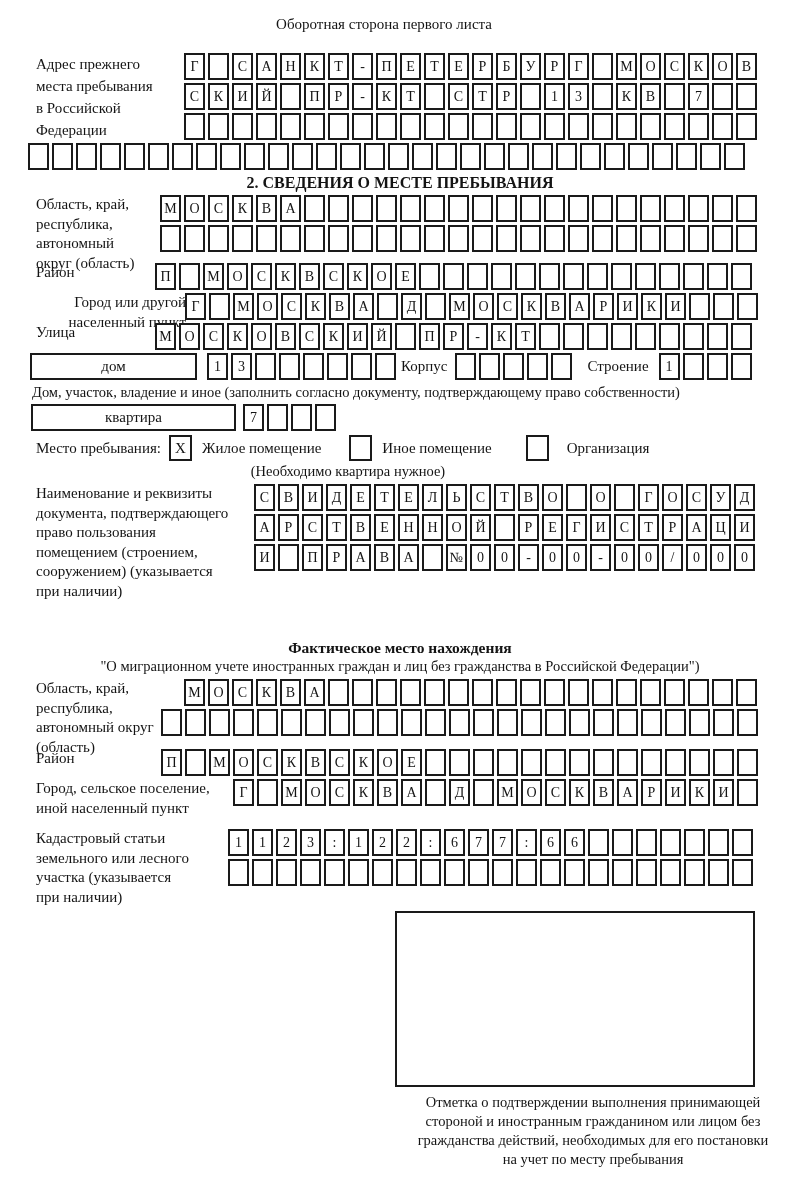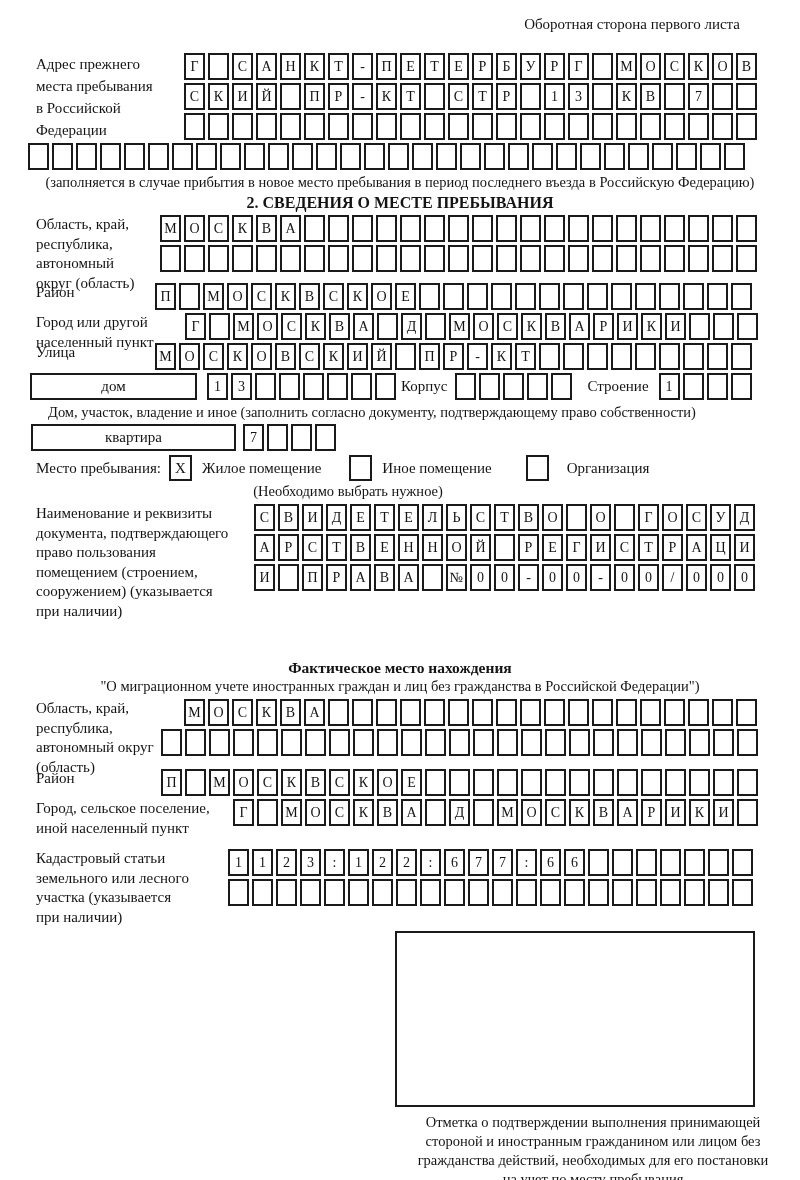--- a/index.html
+++ b/index.html
@@ -2,21 +2,21 @@
 <html><head>
 <meta charset="utf-8">
 <style>
   html,body{margin:0;padding:0;background:#fff;}
   .page{
     position:relative; width:800px; height:1180px; overflow:hidden;
     box-sizing:border-box; padding:16px 0 0 28px;
     font-family:"Liberation Serif","DejaVu Serif",serif; color:#141414;
     background:#fff;
   }
-  .title{ text-align:right; padding-right:60px; font-size:15px; margin-bottom:20px; }
+  .title{ text-align:center; padding-right:60px; font-size:15px; margin-bottom:20px; }
   .frow{ position:relative; }
   .lbl{ position:absolute; left:8px; top:0; font-size:15px; line-height:19.5px; white-space:pre-line; }
   .boxrow{ display:flex; height:27px; margin-bottom:3px; align-items:stretch; }
   .cell{
     box-sizing:border-box; flex:0 0 21px; width:21px; height:27px;
     border:2px solid #1a1a1a; margin-right:3px;
     display:inline-flex; align-items:center; justify-content:center;
     font-size:14px; line-height:1; background:#fff;
   }
   .widebox{
@@ -160,21 +160,20 @@
       <span class="cell"></span>
       <span class="cell"></span>
       <span class="cell"></span>
       <span class="cell"></span>
       <span class="cell"></span>
       <span class="cell"></span>
       <span class="cell"></span>
       <span class="cell"></span>
       <span class="cell"></span>
     </div>
-  <div class="note">(заполняется в случае прибытия в новое место пребывания в период последнего въезда в Российскую Федерацию)</div>
 
   <div class="hdr" style="margin:2px 0 0 0;">2. СВЕДЕНИЯ О МЕСТЕ ПРЕБЫВАНИЯ</div>
 
   <div class="frow" style="height:68px; margin-top:2px;">
     <div class="lbl" style="width:130px;">Область, край,
 республика,
 автономный
 округ (область)</div>
     <div class="boxrow" style="margin-left:132px;">
         <span class="cell">М</span>
@@ -257,21 +256,21 @@
         <span class="cell"></span>
         <span class="cell"></span>
         <span class="cell"></span>
         <span class="cell"></span>
         <span class="cell"></span>
         <span class="cell"></span>
       </div>
   </div>
 
   <div class="frow" style="height:30px;">
-    <div class="lbl" style="width:150px;">Город или другой
+    <div class="lbl" style="width:150px;text-align:right;">Город или другой
 населенный пункт</div>
     <div class="boxrow" style="margin-left:157px;">
         <span class="cell">Г</span>
         <span class="cell"></span>
         <span class="cell">М</span>
         <span class="cell">О</span>
         <span class="cell">С</span>
         <span class="cell">К</span>
         <span class="cell">В</span>
         <span class="cell">А</span>
@@ -346,42 +345,42 @@
         <span class="cell"></span>
       </span>
     <span class="inlbl" style="margin:0 10px 0 12px;">Строение</span>
     <span class="boxrow" style="margin-bottom:0;">
         <span class="cell">1</span>
         <span class="cell"></span>
         <span class="cell"></span>
         <span class="cell"></span>
       </span>
   </div>
-  <div class="smallnote" style="margin:3px 0 2px 20px;">Дом, участок, владение и иное (заполнить согласно документу, подтверждающему право собственности)</div>
+  <div class="smallnote" style="margin:3px 0 2px 4px;">Дом, участок, владение и иное (заполнить согласно документу, подтверждающему право собственности)</div>
 
   <div class="boxrow" style="margin-left:3px; height:27px;">
     <span class="widebox" style="width:205px; margin-right:7px;">квартира</span>
     <span class="boxrow" style="margin-bottom:0;">
         <span class="cell">7</span>
         <span class="cell"></span>
         <span class="cell"></span>
         <span class="cell"></span>
       </span>
   </div>
 
   <div class="mestorow">
     <span class="optlbl">Место пребывания:</span>
     <span class="chk">X</span>
     <span class="optlbl">Жилое помещение</span>
     <span class="chk" style="margin-left:28px;"></span>
     <span class="optlbl">Иное помещение</span>
     <span class="chk" style="margin-left:34px; margin-right:18px;"></span>
     <span class="optlbl">Организация</span>
   </div>
-  <div class="smallnote" style="margin-left:180px; width:280px; text-align:center;">(Необходимо выбрать нужное)</div>
+  <div class="smallnote" style="margin-left:180px; width:280px; text-align:center;">(Необходимо квартира нужное)</div>
 
   <div class="frow" style="height:114px; margin-top:3px;">
     <div class="lbl" style="width:215px;">Наименование и реквизиты
 документа, подтверждающего
 право пользования
 помещением (строением,
 сооружением) (указывается
 при наличии)</div>
     <div class="boxrow" style="margin-left:226px;">
         <span class="cell">С</span>

